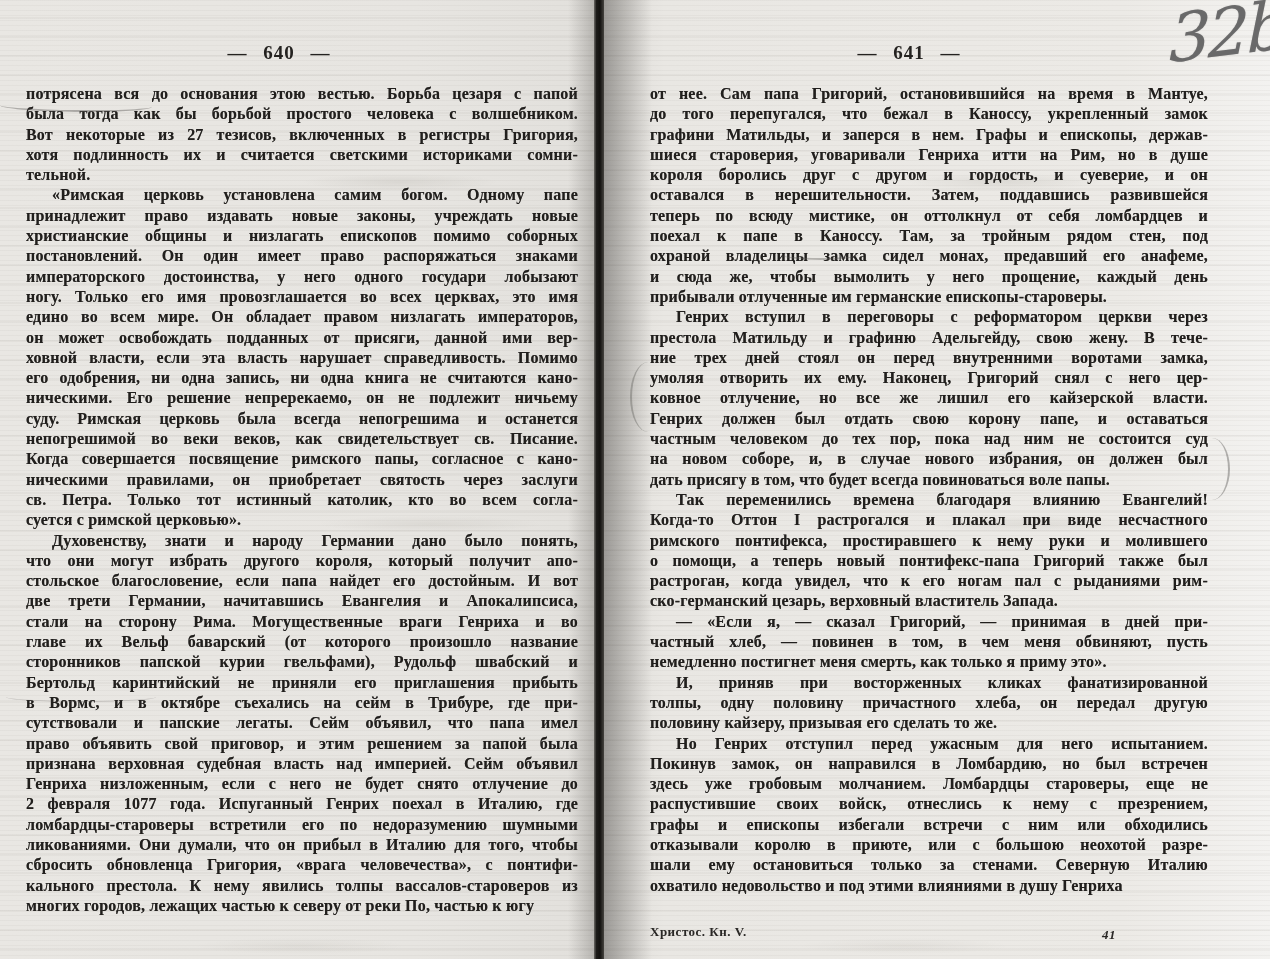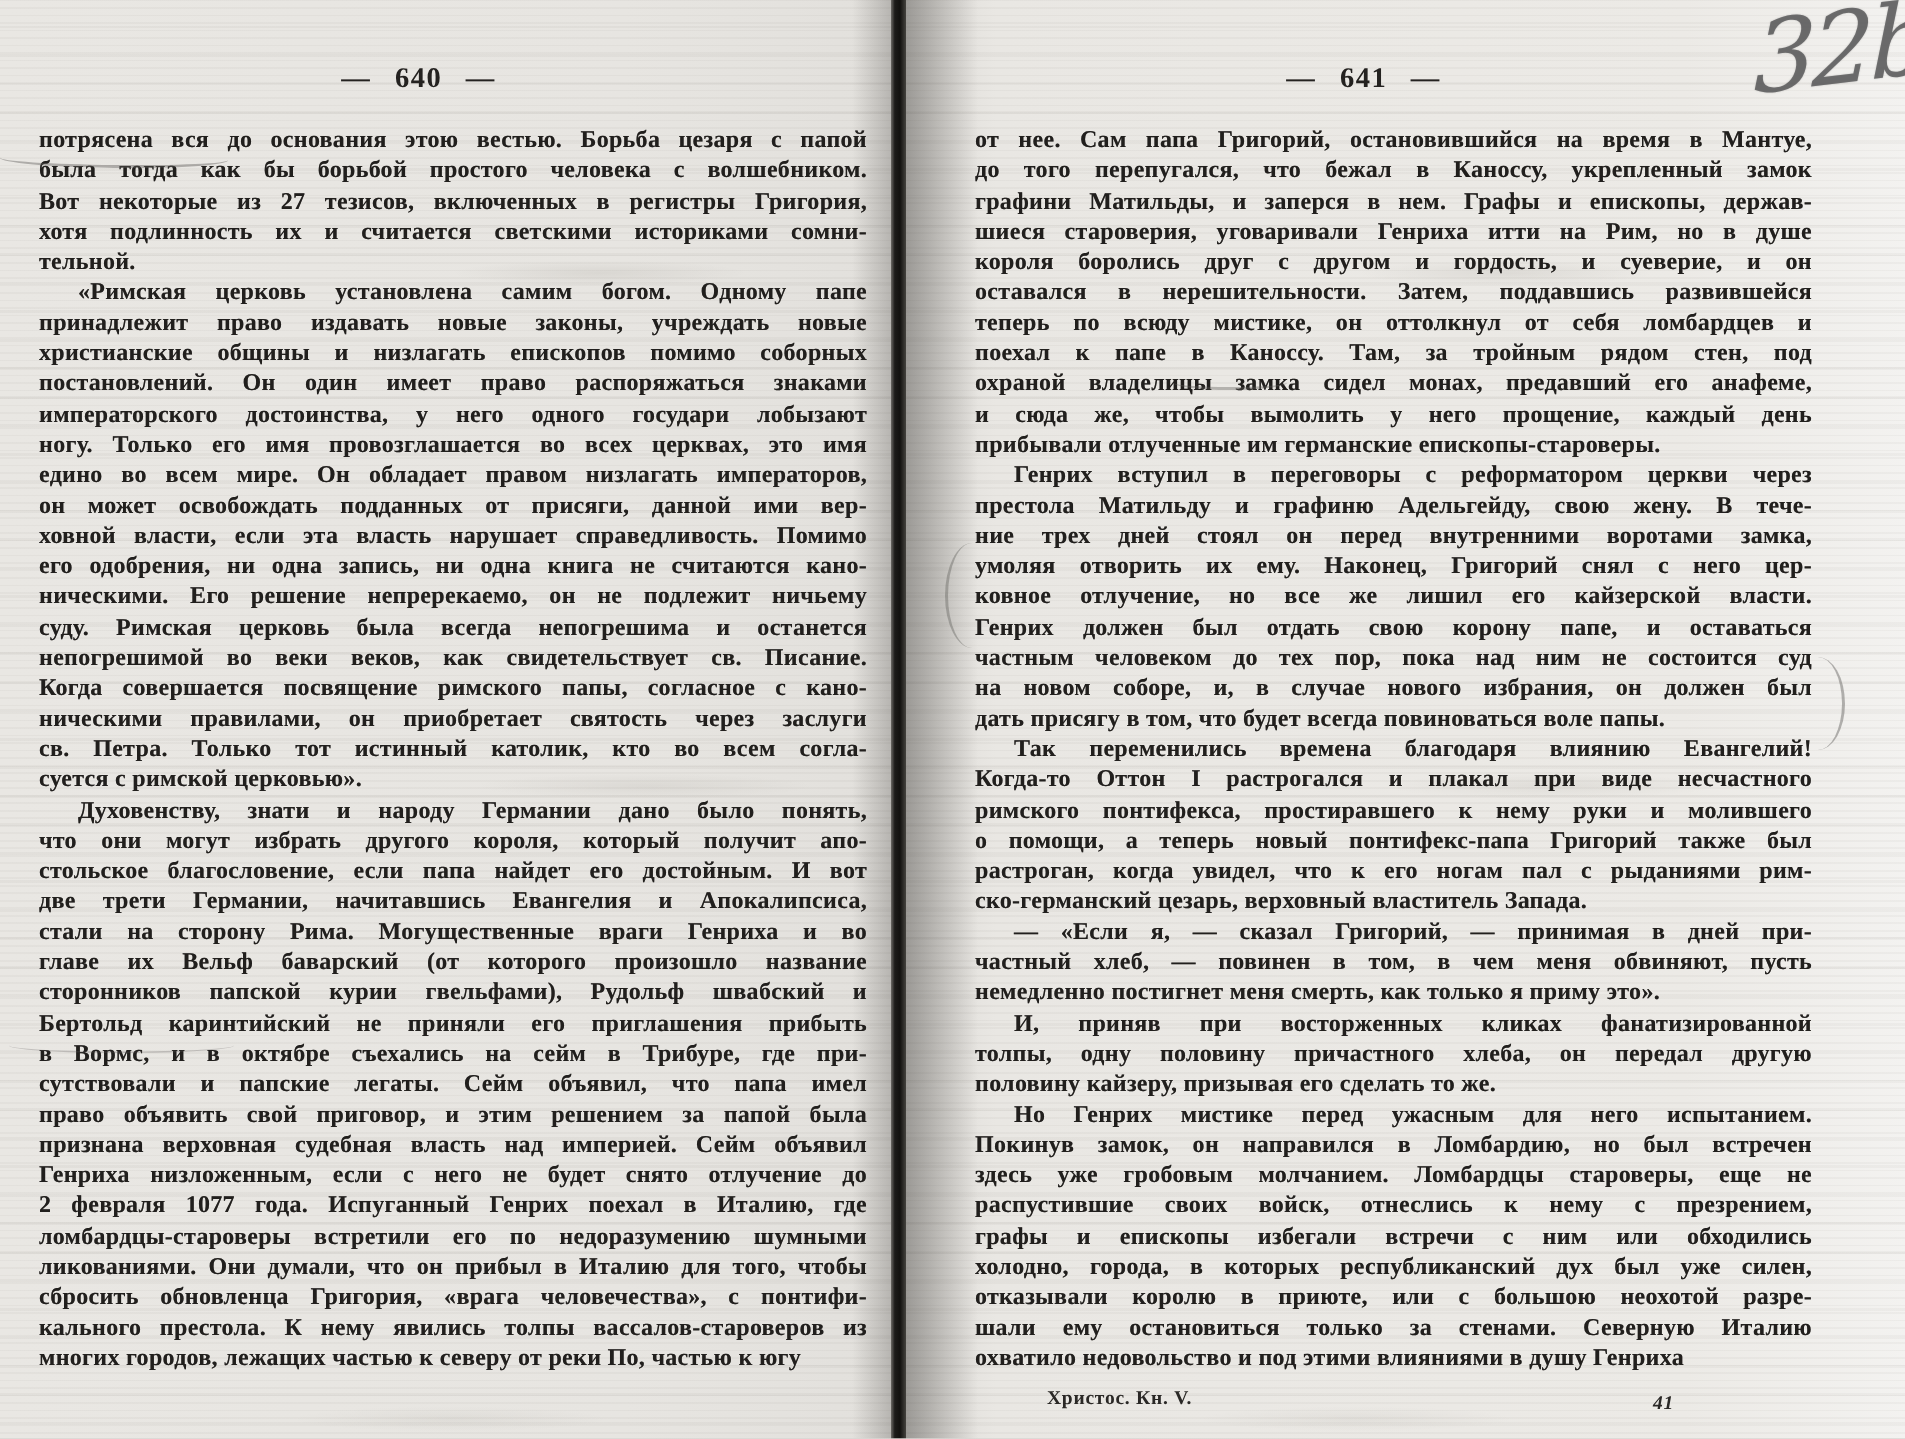--- a/index.html
+++ b/index.html
@@ -59,21 +59,21 @@
     white-space:normal;letter-spacing:.2px;
     text-shadow:0 0 .4px rgba(33,31,29,.55);
   }
   .line.indent{text-indent:26px;}
   .line.last{text-align-last:left;}
 
   .page-footer{
     position:absolute;left:46px;top:924px;width:558px;
     font-size:13px;font-weight:700;color:#2a2826;letter-spacing:.5px;
   }
-  .footer-left{margin-left:48px;}
+  .footer-left{}
   .footer-right{position:absolute;left:452px;top:3px;font-style:italic;}
 
   .handwriting{
     position:absolute;top:-6px;right:-16px;
     font-family:"DejaVu Serif",serif;font-style:italic;
     font-size:66px;color:rgba(84,84,86,.78);
     transform:rotate(-7deg) skewX(-8deg);letter-spacing:-3px;
     text-shadow:0 0 1px rgba(84,84,86,.4);
   }
 
@@ -185,26 +185,25 @@
         <div class="line">римского понтифекса, простиравшего к нему руки и молившего</div>
         <div class="line">о помощи, а теперь новый понтифекс-папа Григорий также был</div>
         <div class="line">растроган, когда увидел, что к его ногам пал с рыданиями рим-</div>
         <div class="line last">ско-германский цезарь, верховный властитель Запада.</div>
         <div class="line indent">— «Если я, — сказал Григорий, — принимая в дней при-</div>
         <div class="line">частный хлеб, — повинен в том, в чем меня обвиняют, пусть</div>
         <div class="line last">немедленно постигнет меня смерть, как только я приму это».</div>
         <div class="line indent">И, приняв при восторженных кликах фанатизированной</div>
         <div class="line">толпы, одну половину причастного хлеба, он передал другую</div>
         <div class="line last">половину кайзеру, призывая его сделать то же.</div>
-        <div class="line indent">Но Генрих мистике перед ужасным для него испытанием.</div>
+        <div class="line indent">Но Генрих отступил перед ужасным для него испытанием.</div>
         <div class="line">Покинув замок, он направился в Ломбардию, но был встречен</div>
         <div class="line">здесь уже гробовым молчанием. Ломбардцы староверы, еще не</div>
         <div class="line">распустившие своих войск, отнеслись к нему с презрением,</div>
         <div class="line">графы и епископы избегали встречи с ним или обходились</div>
-        <div class="line">холодно, города, в которых республиканский дух был уже силен,</div>
         <div class="line">отказывали королю в приюте, или с большою неохотой разре-</div>
         <div class="line">шали ему остановиться только за стенами. Северную Италию</div>
         <div class="line last">охватило недовольство и под этими влияниями в душу Генриха</div>
       </div>
     <div class="page-footer">
       <span class="footer-left">Христос. Кн. V.</span>
       <span class="footer-right">41</span>
     </div>
     <div class="pencil ul-kanossu"></div>
     <div class="pencil paren-open"></div>

